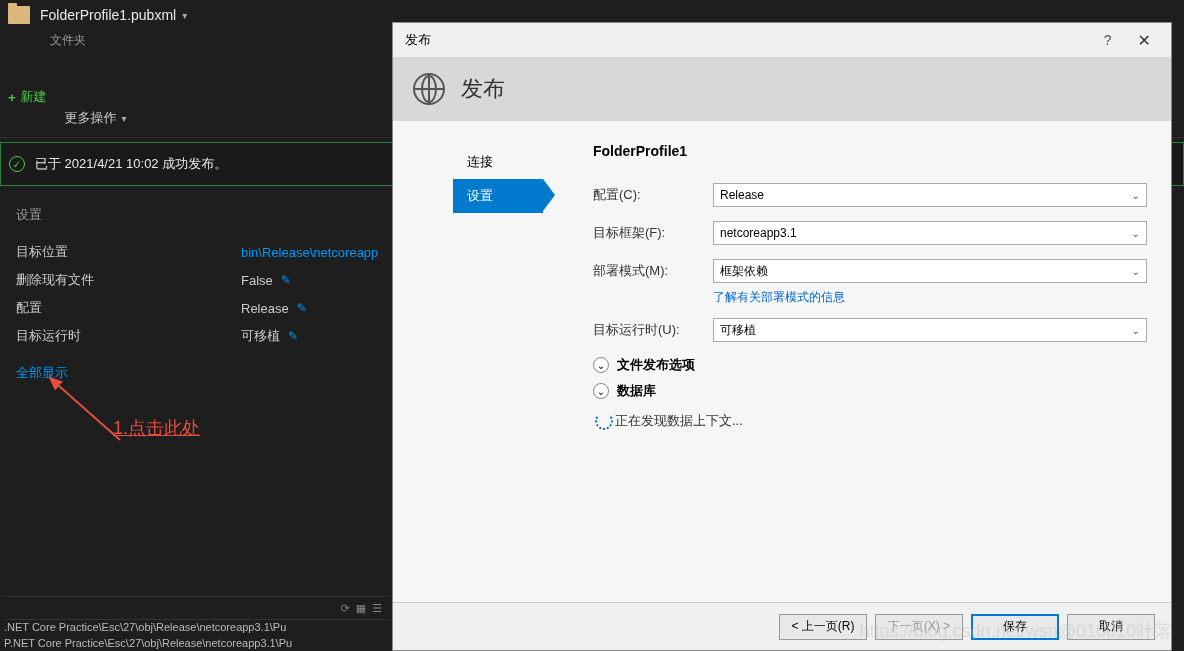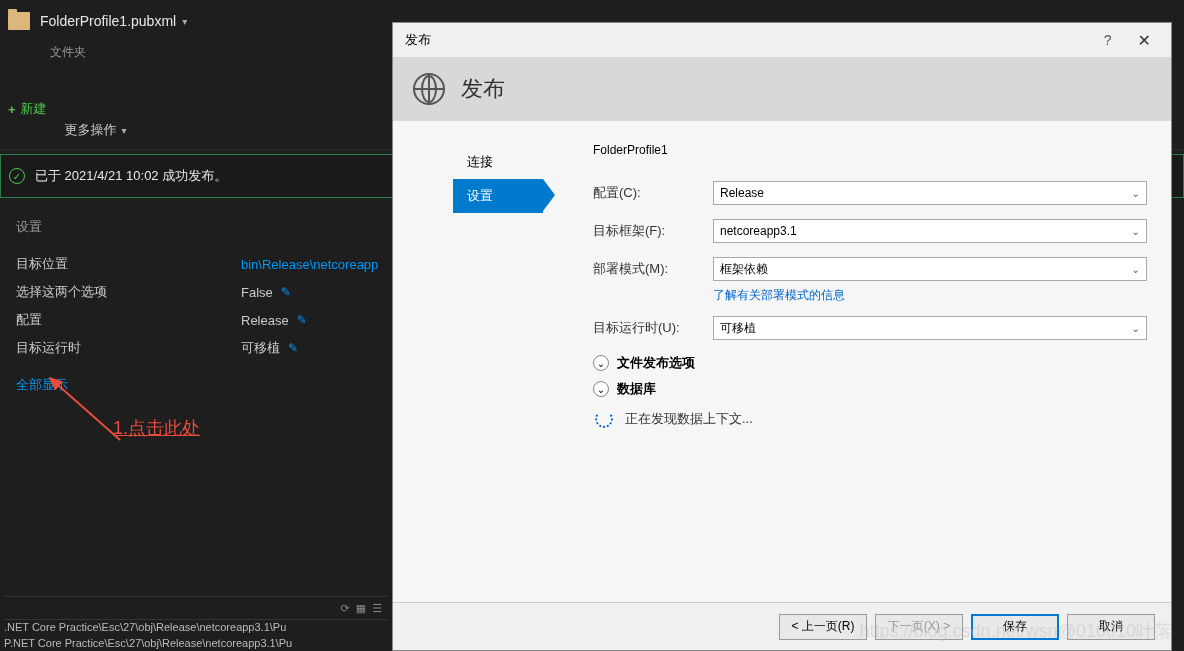--- a/index.html
+++ b/index.html
@@ -1,20 +1,20 @@
 <!DOCTYPE html>
 <html><head>
   <meta charset="utf-8">
   <style>
     * { margin: 0; padding: 0; box-sizing: border-box; font-family: "Microsoft YaHei", "Segoe UI", sans-serif; }
     body { width: 1184px; height: 651px; background: #1e1e1e; color: #ccc; overflow: hidden; position: relative; font-size: 13px; }
     
     .vs-background { width: 100%; height: 100%; position: relative; background: #1e1e1e; }
     
-    .file-header { display: flex; align-items: center; padding: 12px 8px; gap: 10px; }
+    .file-header { display: flex; align-items: center; padding: 6px 8px; gap: 10px; }
     .folder-icon { width: 22px; height: 18px; background: #dcb67a; position: relative; border-radius: 1px; }
     .folder-icon::before { content:""; position:absolute; top:-3px; left:0; width:9px; height:3px; background:#dcb67a; border-radius:1px 1px 0 0;}
     .file-title { color: #e8e8e8; font-size: 14px; display: flex; align-items: center; gap: 6px; }
     .chevron-sm { font-size: 10px; color: #aaa; }
     .file-sub { color: #999; font-size: 12px; padding-left: 50px; margin-top: 2px; }
     
     .toolbar { display: flex; align-items: center; gap: 18px; padding: 10px 8px; margin-top: 8px; border-bottom: 1px solid #2d2d2d; }
     .btn-new { display: flex; align-items: center; gap: 5px; color: #4ec94e; font-size: 13px; cursor: pointer; }
     .plus-icon { color: #4ec94e; font-weight: bold; }
     .btn-more { display: flex; align-items: center; gap: 5px; color: #ccc; font-size: 13px; cursor: pointer; margin-top: 42px; }
@@ -53,32 +53,32 @@
     .globe-inner { width:16px; height:28px; border:2px solid #555; border-radius:50%; position:absolute;}
     .dialog-header-title { font-size: 22px; color: #333; }
     
     .dialog-body { flex: 1; display: flex; background: #f6f6f6; overflow: hidden; }
     .dialog-sidebar { width: 200px; padding: 24px 0 0 60px; }
     .sidebar-item { padding: 8px 14px; font-size: 13px; cursor: pointer; }
     .sidebar-item.active { background: #007acc; color: #fff; position: relative; width: 90px; }
     .sidebar-item.active::after { content:""; position:absolute; right:-12px; top:0; border-top:16px solid transparent; border-bottom:16px solid transparent; border-left:12px solid #007acc; }
     
     .dialog-main { flex: 1; padding: 22px 24px 0 0; }
-    .profile-name { font-weight: normal; font-size: 12px; margin-bottom: 24px; }
+    .profile-name { font-weight: bold; font-size: 14px; margin-bottom: 24px; }
     .form-row { display: flex; align-items: center; margin-bottom: 14px; }
     .form-label { width: 120px; font-size: 13px; color: #333; }
     .form-select { flex: 1; height: 24px; border: 1px solid #aaa; background: #fff; padding: 0 6px; font-size: 12px; display: flex; align-items: center; justify-content: space-between; cursor: pointer; }
     .select-chevron { font-size: 10px; color: #555; }
     .info-link { color: #0066cc; font-size: 12px; margin-left: 120px; margin-top: -8px; margin-bottom: 12px; cursor: pointer; }
     
     .expand-section { display: flex; align-items: center; gap: 8px; margin: 8px 0; cursor: pointer; }
     .expand-icon { width: 16px; height: 16px; border: 1px solid #888; border-radius: 50%; display: flex; align-items: center; justify-content: center; font-size: 10px; background:#fff;}
     .expand-label { font-weight: bold; font-size: 13px; }
     
-    .loading-row { display: flex; align-items: center; gap: 12px; margin-top: 12px; margin-left: 2px; }
+    .loading-row { display: flex; align-items: center; gap: 2px; margin-top: 12px; margin-left: 2px; }
     .spinner { width: 18px; height: 18px; border: 2px dotted #0066cc; border-radius: 50%; border-top-color: transparent; }
     .loading-text { font-size: 13px; color: #333; }
     
     .dialog-footer { height: 48px; border-top: 1px solid #ccc; display: flex; align-items: center; justify-content: flex-end; gap: 8px; padding: 0 16px; background: #f0f0f0; text-align: center; }
     .dlg-btn { min-width: 88px; height: 26px; border: 1px solid #999; background: #e8e8e8; font-size: 12px; cursor: pointer; display:flex; align-items:center; justify-content:center;}
     .dlg-btn.primary { border: 2px solid #0078d7; }
     .dlg-btn.disabled { color: #999; }
     
     .bottom-console { position: absolute; bottom: 0; left: 0; width: 392px; font-size: 11px; color: #bbb; font-family: Consolas, monospace; padding: 0 4px; line-height: 1.4; }
     .console-toolbar { height: 24px; border-top: 1px solid #333; border-bottom: 1px solid #333; display:flex; align-items:center; justify-content:flex-end; gap:6px; padding:0 6px; color:#888; font-size:11px;}
@@ -118,21 +118,21 @@
   <div class="settings-section">
     <div class="section-title">设置</div>
 
     <div class="setting-row">
       <div class="setting-label">目标位置</div>
       <div class="setting-value link">
         <span>bin\Release\netcoreapp</span>
       </div>
     </div>
     <div class="setting-row">
-      <div class="setting-label">选择这两个选项</div>
+      <div class="setting-label">删除现有文件</div>
       <div class="setting-value">
         <span>False</span>
         <span class="pencil-icon">✎</span>
       </div>
     </div>
     <div class="setting-row">
       <div class="setting-label">配置</div>
       <div class="setting-value">
         <span>Release</span>
         <span class="pencil-icon">✎</span>

